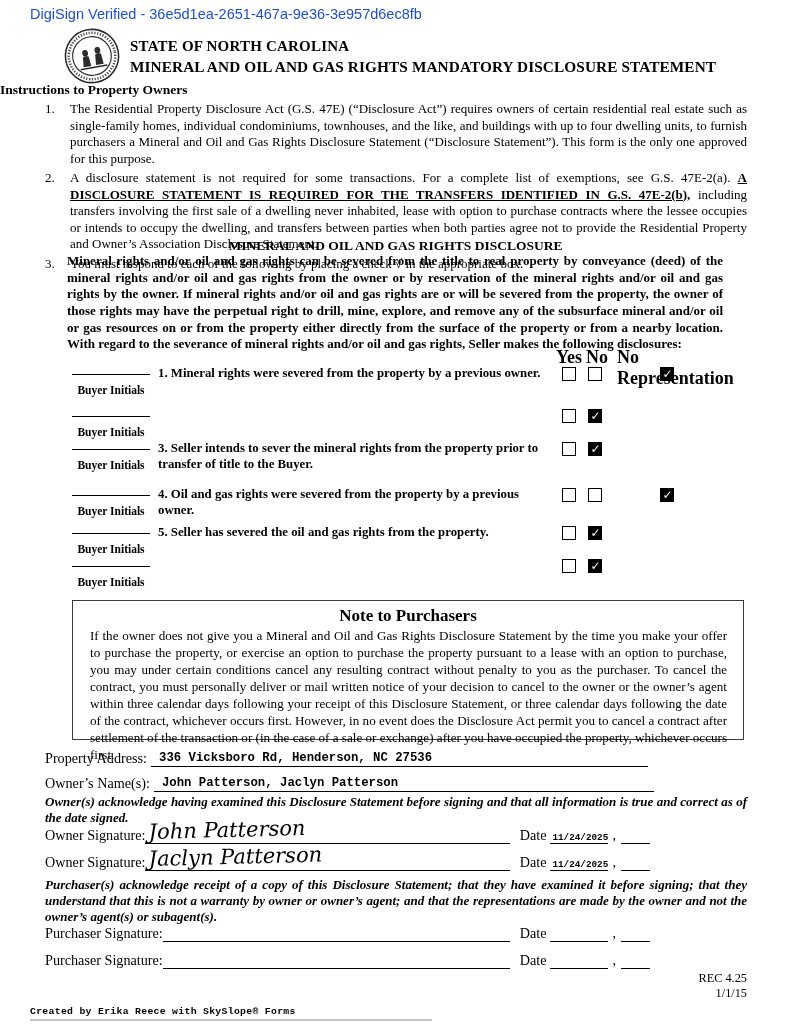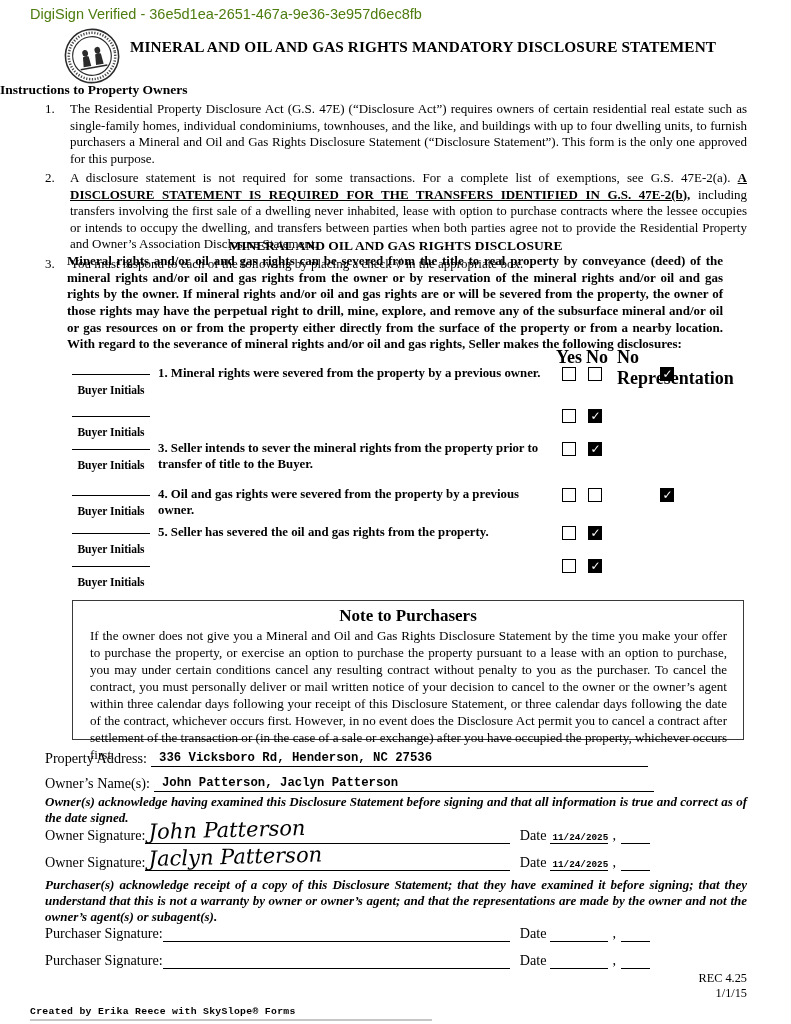--- a/index.html
+++ b/index.html
@@ -1,19 +1,19 @@
 <!DOCTYPE html>
 <html><head>
 <meta charset="utf-8">
 <style>
   html,body{margin:0;padding:0;background:#fff;}
   body{width:791px;height:1024px;font-family:"Liberation Serif",serif;color:#000;position:relative;overflow:hidden;}
   .abs{position:absolute;}
   
-  .digisign{left:30px;top:6px;font-family:"Liberation Sans",sans-serif;font-size:14.5px;color:#4d7c0f;}
+  .digisign{left:30px;top:6px;font-family:"Liberation Sans",sans-serif;font-size:14.5px;color:#1d4ed8;}
   
   .seal{left:63px;top:27px;width:58px;height:58px;}
   .hdr-titles{left:130px;top:37px;line-height:1.3;}
   .hdr-state{font-size:15px;font-weight:bold;letter-spacing:.2px;}
   .hdr-title{font-size:15.3px;font-weight:bold;letter-spacing:.1px;}
   
   .instr-heading{top:82px;left:0;width:791px;text-align:left;font-weight:bold;font-size:13.5px;}
   .instructions{top:101px;left:45px;width:702px;}
   .instr-item{display:flex;margin-bottom:3px;}
   .instr-num{width:25px;flex:0 0 25px;font-size:13px;}
@@ -71,20 +71,21 @@
       <circle cx="30" cy="30" r="20" stroke-width="1.2"></circle>
       <ellipse cx="23.5" cy="26" rx="3" ry="3.4" fill="#2b2b2b" stroke="none"></ellipse>
       <path d="M20.5 30 q3 -2 6 0 l1 10 h-8 z" fill="#2b2b2b" stroke="none"></path>
       <ellipse cx="36.5" cy="25" rx="3" ry="3.4" fill="#2b2b2b" stroke="none"></ellipse>
       <path d="M33.5 29 q3 -2 6 0 l1 11 h-8 z" fill="#2b2b2b" stroke="none"></path>
       <path d="M16 42 h28" stroke-width="1.6"></path>
     </g>
   </svg>
 </div>
 <div class="abs hdr-titles">
+  <div class="hdr-state">STATE OF NORTH CAROLINA</div>
   <div class="hdr-title">MINERAL AND OIL AND GAS RIGHTS MANDATORY DISCLOSURE STATEMENT</div>
 </div>
 
 <div class="abs instr-heading">Instructions to Property Owners</div>
 <div class="abs instructions">
   <div class="instr-item">
     <span class="instr-num">1.</span>
     <span class="instr-text"><span>The Residential Property Disclosure Act (G.S. 47E) (“Disclosure Act”) requires owners of certain residential real estate such as single-family homes, individual condominiums, townhouses, and the like, and buildings with up to four dwelling units, to furnish purchasers a Mineral and Oil and Gas Rights Disclosure Statement (“Disclosure Statement”). This form is the only one approved for this purpose.</span></span>
   </div>
   <div class="instr-item">

